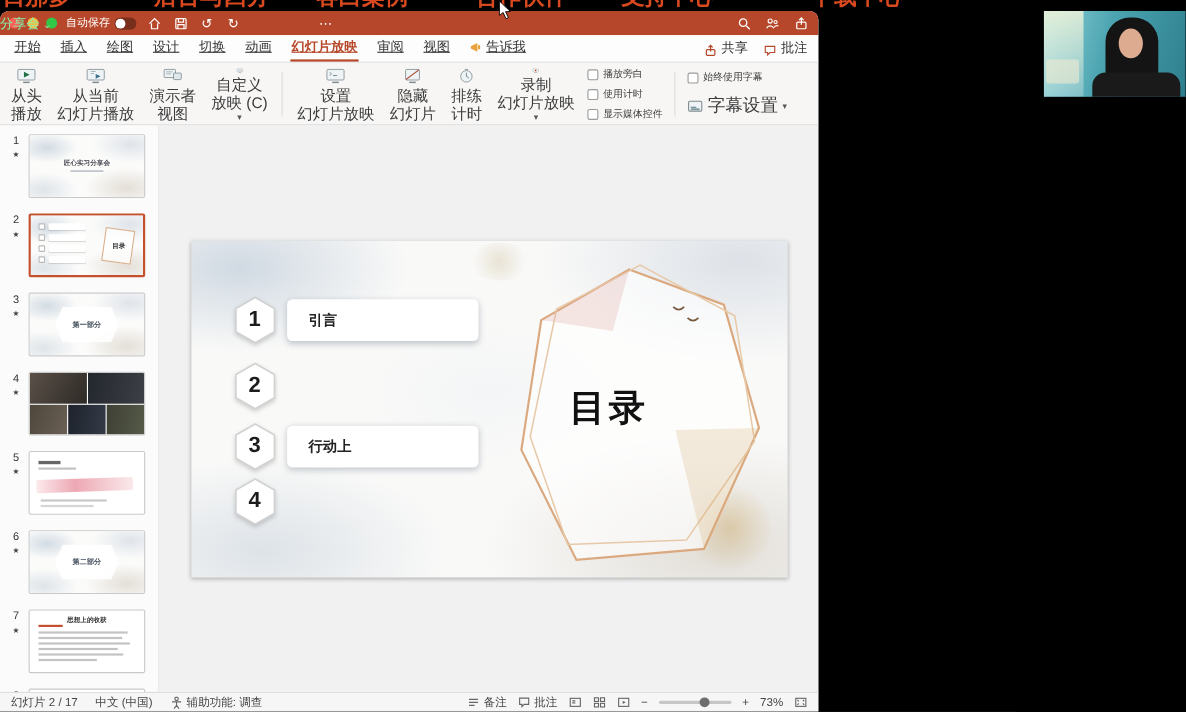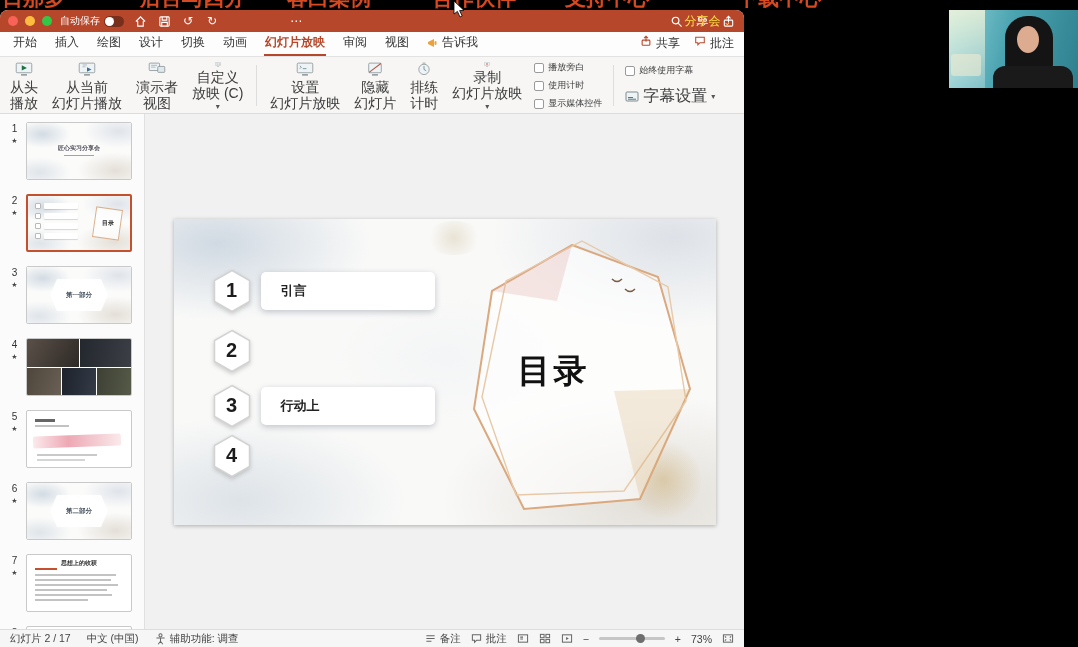--- a/index.html
+++ b/index.html
@@ -21,31 +21,31 @@
   
   .titlebar{height:22px;background:#b7472a;display:flex;align-items:center;padding:0 8px;gap:8px;flex-shrink:0;position:relative;}
   .traffic{display:flex;gap:7px;align-items:center;}
   .tl{width:10px;height:10px;border-radius:50%;display:inline-block;}
   .tl.red{background:#f96256;} .tl.yel{background:#fdbc40;} .tl.grn{background:#33c748;}
   .autosave{display:flex;align-items:center;gap:4px;color:#fff;font-size:10px;}
   .switch{width:20px;height:11px;border-radius:6px;background:rgba(0,0,0,.35);position:relative;display:inline-block;}
   .switch .knob{position:absolute;left:1px;top:1px;width:9px;height:9px;border-radius:50%;background:#fff;}
   .tb-ico{display:flex;align-items:center;justify-content:center;width:16px;height:16px;color:#fff;font-size:12px;line-height:1;}
   .tb-ico svg{display:block;}
-  .doc-title{position:absolute;left:0;right:13px;text-align:right;color:#fde047;font-size:12px;pointer-events:none;}
+  .doc-title{position:absolute;left:0;right:0;text-align:left;color:#86efac;font-size:12px;pointer-events:none;}
   .doc-title .chev{font-size:9px;margin-left:3px;}
   .tb-right{margin-left:auto;display:flex;gap:10px;align-items:center;}
 
   
   .tabbar{height:25px;background:#fdfdfd;border-bottom:1px solid #e2e2e2;display:flex;align-items:flex-end;
           padding:0 12px;gap:16px;flex-shrink:0;position:relative;font-size:12px;color:#333;}
-  .tab{padding:0 1px 5px;cursor:default;display:flex;align-items:center;gap:3px;}
+  .tab{padding:0 1px 5px;cursor:default;display:flex;align-items:center;gap:3px;text-decoration:underline;}
   .tab.active{color:#b7472a;font-weight:bold;border-bottom:2px solid #b7472a;padding-bottom:3px;}
   .tab-right{position:absolute;right:10px;bottom:4px;display:flex;gap:14px;align-items:center;font-size:12px;color:#333;}
-  .tab-right .itm{display:flex;align-items:flex-start;gap:4px;}
+  .tab-right .itm{display:flex;align-items:flex-end;gap:4px;}
 
   
   .ribbon{height:57px;background:#f7f6f5;border-bottom:1px solid #dcdcdc;display:flex;align-items:stretch;
           padding:3px 8px 2px;gap:10px;flex-shrink:0;}
   .rbtn{border:none;background:transparent;padding:2px 2px 0;display:flex;flex-direction:column;align-items:center;
         gap:2px;font:inherit;cursor:default;}
   .rb-label{font-size:14px;line-height:1.15;color:#3c3c3c;text-align:center;white-space:pre-line;}
   .caret{font-size:8px;color:#555;line-height:1;}
   .vsep{width:1px;background:#ddd;margin:5px 1px;}
   .cb-col{display:flex;flex-direction:column;justify-content:center;gap:5px;}

